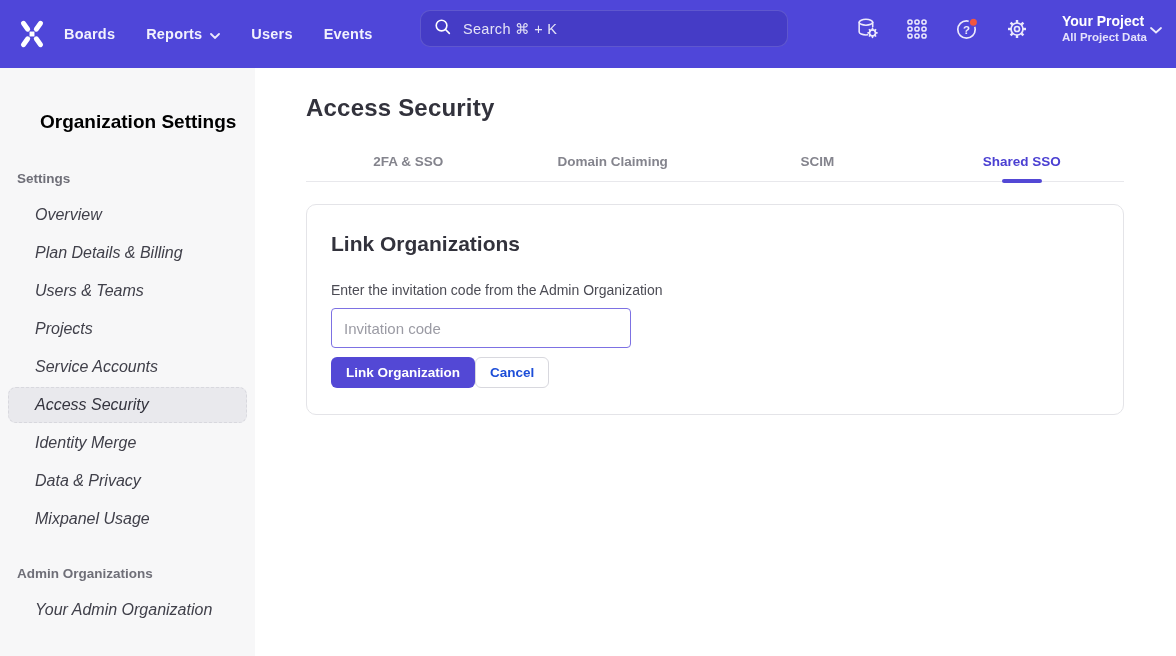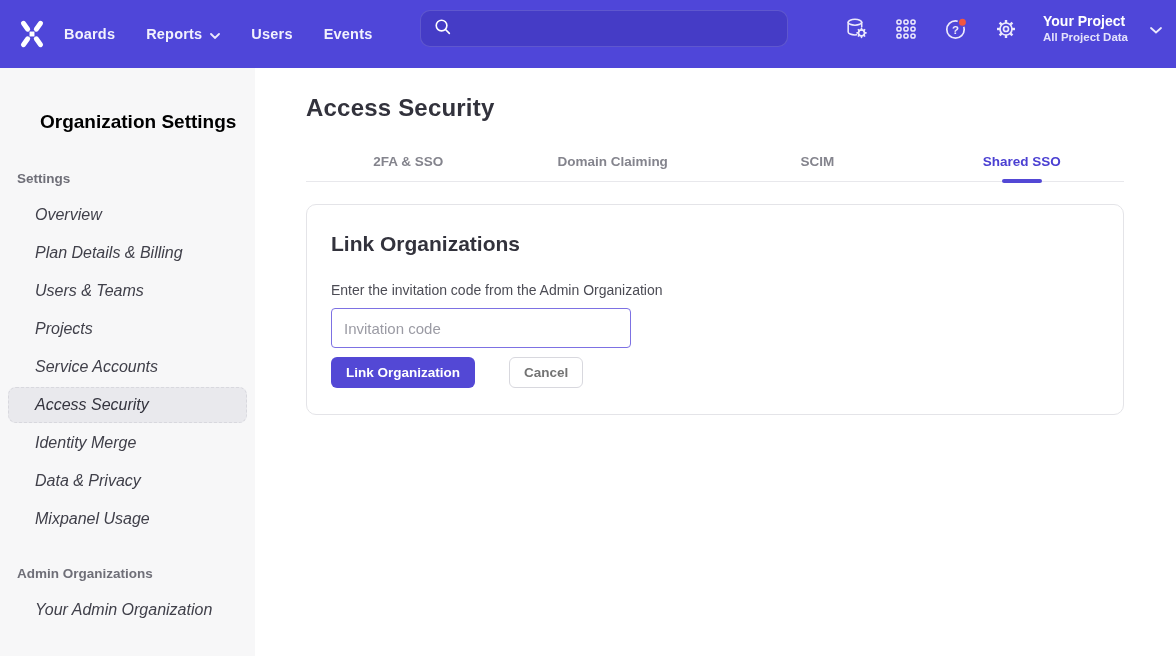--- a/index.html
+++ b/index.html
@@ -27,21 +27,21 @@
     background:var(--search-bg,#453cc6); border:1px solid rgba(255,255,255,0.14);
     border-radius:10px; display:flex; align-items:center; padding:0 12px; gap:9px;
   }
   .searchbar input {
     background:transparent; border:none; outline:none; color:#ffffff;
     font-size:14.5px; width:100%; font-family:"Liberation Sans", sans-serif; letter-spacing:.3px;
   }
   .searchbar input::placeholder { color:rgba(255,255,255,0.85); }
   .nav-right { position:absolute; right:14px; top:0; height:57px; display:flex; align-items:center; gap:25px; }
   .nav-icon { display:flex; align-items:center; justify-content:center; cursor:pointer; }
-  .project-switcher { display:flex; align-items:center; gap:22px; cursor:pointer; }
+  .project-switcher { display:flex; align-items:center; gap:3px; cursor:pointer; margin-left:8px; }
   .project-texts { display:flex; flex-direction:column; line-height:1.25; }
   .project-name { color:#ffffff; font-size:14px; font-weight:700; }
   .project-sub { color:#e4e1fb; font-size:11.5px; font-weight:600; }
 
   
   .app { display:flex; height:599px; }
 
   
   .sidebar { width:255px; background:var(--sidebar-bg,#f7f7f8); padding-top:43px; flex-shrink:0; }
   .sidebar-title { margin:0 0 0 40px; font-size:19px; font-weight:700; color:#000000; line-height:22px; }
@@ -73,25 +73,25 @@
   }
   .card-title { margin:0; font-size:21px; font-weight:700; color:#32323c; line-height:25px; }
   .card-desc { margin:26px 0 0 0; font-size:14px; color:#4c4c55; line-height:17px; }
   .invite-input {
     display:block; margin-top:9px; width:300px; height:40px;
     border:1px solid var(--input-border,#7d71e3); border-radius:4px;
     padding:0 12px; font-size:15px; color:#32323c; outline:none;
     font-family:"Liberation Sans", sans-serif; background:#fff;
   }
   .invite-input::placeholder { color:#9b9ba4; }
-  .btn-row { margin-top:9px; display:flex; gap:7px; align-items:center; }
+  .btn-row { margin-top:9px; display:flex; align-items:center; }
   .btn { height:31px; border-radius:6px; font-size:13.5px; font-weight:600; cursor:pointer;
          font-family:"Liberation Sans", sans-serif; display:inline-flex; align-items:center; }
   .btn-primary { background:var(--accent,#5348d5); border:none; color:#ffffff; padding:0 15px; }
-  .btn-secondary { background:#ffffff; border:1px solid #d8d8de; color:#737373; padding:0 14px;margin-left:27px; }
+  .btn-secondary { background:#ffffff; border:1px solid #d8d8de; color:#1d4ed8; padding:0 14px; }
 </style>
 </head>
 <body>
 
 <header class="topnav">
   <div class="logo-wrap">
     <svg width="30" height="30" viewBox="0 0 28 28" fill="none" stroke="#ffffff" stroke-width="4.6" stroke-linecap="round">
       <line x1="6" y1="4" x2="10" y2="9.5"></line>
       <line x1="22" y1="4" x2="18" y2="9.5"></line>
       <line x1="6" y1="24" x2="10" y2="18.5"></line>
@@ -119,20 +119,21 @@
       </span>
   </nav>
 
   <div class="searchbar">
     <span>
       <svg width="19" height="19" viewBox="0 0 20 20" fill="none" stroke="#ffffff" stroke-width="1.7" stroke-linecap="round">
         <circle cx="9" cy="9" r="5.6"></circle>
           <line x1="13.2" y1="13.2" x2="17.2" y2="17.2"></line>
       </svg>
     </span>
+    <input type="text" placeholder="Search ⌘ + K" style="">
   </div>
 
   <div class="nav-right">
     <span class="nav-icon">
       <svg width="25" height="25" viewBox="0 0 24 24" fill="none" stroke="#ece9fc" stroke-width="1.5" stroke-linecap="round">
         <ellipse cx="10.5" cy="6" rx="6.5" ry="2.8"></ellipse>
         <path d="M4 6 v9.3 c0 1.6 2.9 2.9 6.5 2.9 .6 0 1 0 1.6-.1"></path>
         <path d="M17 6 v4.2"></path>
         <circle cx="16.8" cy="16.2" r="2.9"></circle>
         <g stroke-width="1.6">

